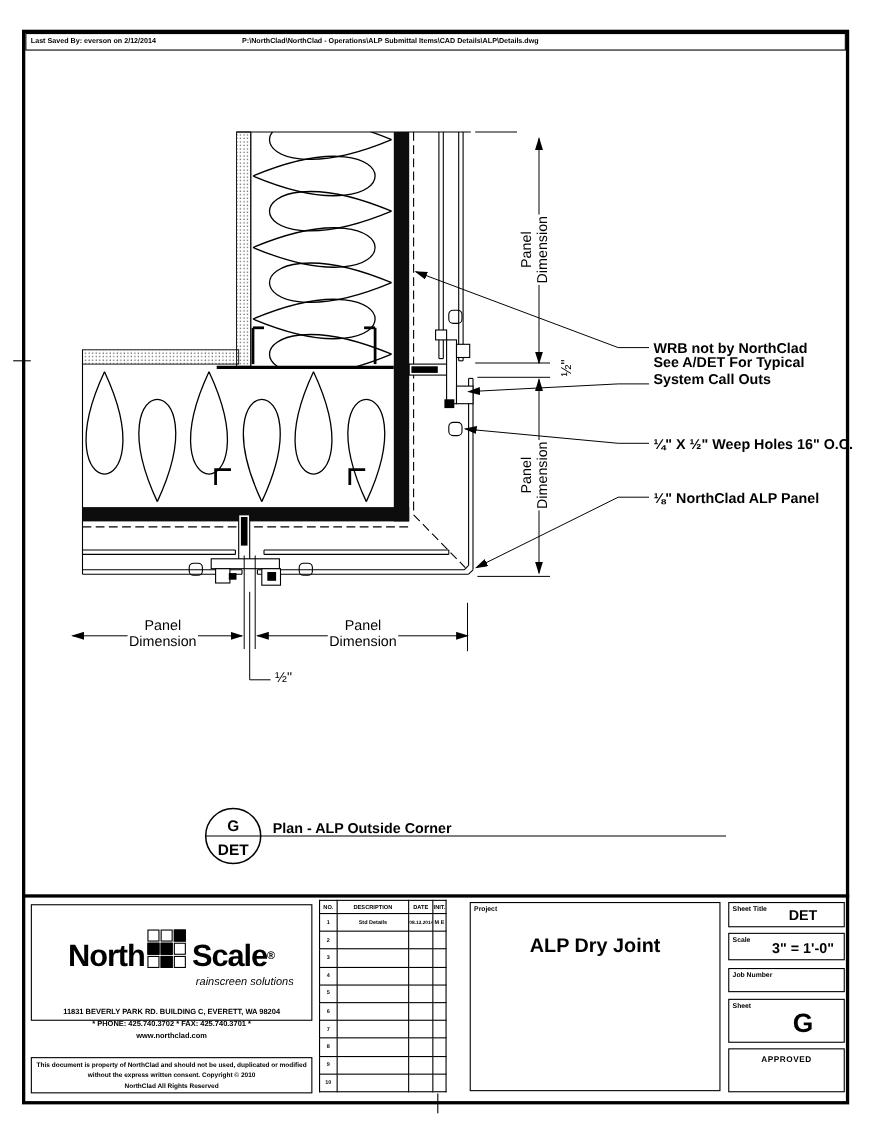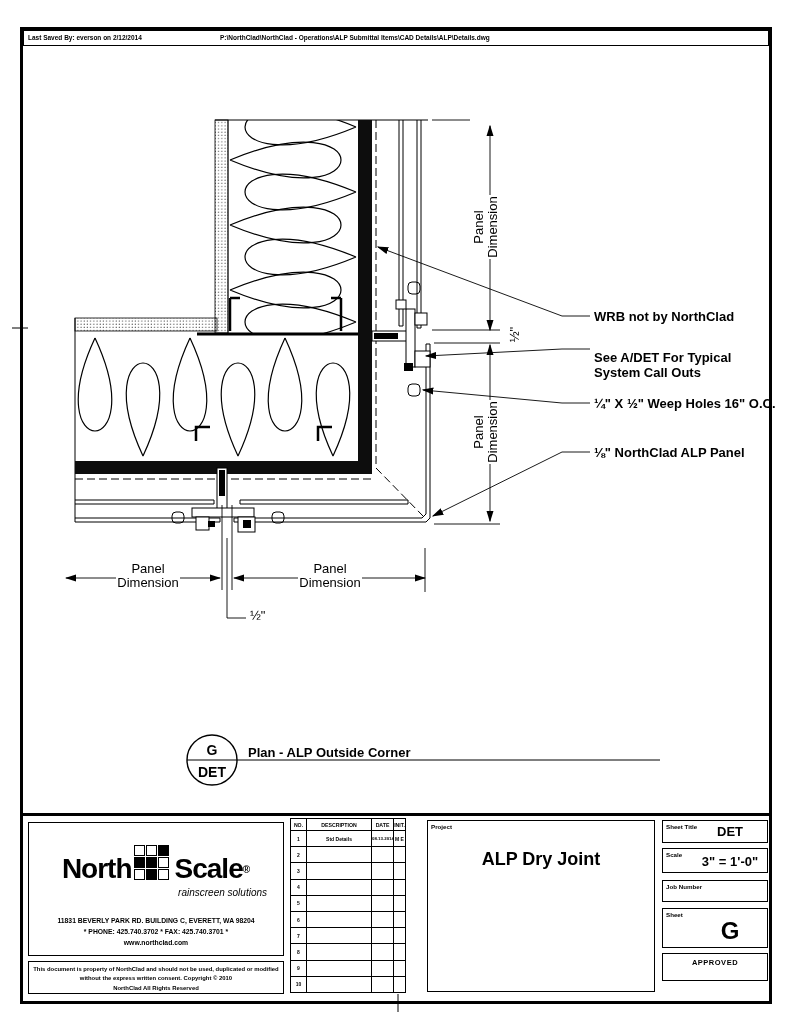--- a/index.html
+++ b/index.html
@@ -21,21 +21,21 @@
   .ann { font-size:13px; font-weight:700; white-space:nowrap; line-height:15px; }
   .dim-label { width:64px; font-size:13px; line-height:14px; text-align:center; background:#fff; }
   .dim-label span { display:block; }
   .vrot { transform:rotate(-90deg); }
   .half-label { font-size:13px; white-space:nowrap; }
   .detail-letter { width:44px; text-align:center; font-size:14px; font-weight:bold; }
   .detail-title { font-size:13px; font-weight:600; white-space:nowrap; }
 
   
   .box { border:1.5px solid #000; box-sizing:border-box; }
-  .logo-box { left:28px; top:822px; width:256px; height:134px; }
+  .logo-box { left:28px; top:822px; width:256px; height:106px; }
   .logo-row { position:absolute; left:0; top:22px; width:100%; display:flex; justify-content:center; align-items:flex-end; }
   .logo-text { font-size:28px; font-weight:bold; letter-spacing:-1px; line-height:28px; }
   .logo-grid { display:inline-block; width:39px; height:39px; margin:0 2px -1px 2px; font-size:0; }
   .logo-grid .sq { display:inline-block; width:11px; height:11px; border:1px solid #000; margin:0 1px 1px 0; box-sizing:border-box; vertical-align:top; }
   .logo-grid .f { background:#000; }
   .logo-reg { font-size:10px; font-weight:bold; vertical-align:top; position:relative; top:-8px; }
   .logo-tagline { position:absolute; right:16px; top:64px; font-size:10px; font-weight:500;font-style:italic; }
   .company-address { position:absolute; left:0; top:92px; width:100%; text-align:center; font-size:6.8px; font-weight:bold; line-height:1.65; }
   .copy-box { left:28px; top:961px; width:256px; height:33px; padding-top:3px; text-align:center; font-size:5.9px; font-weight:bold; line-height:1.6; }
 
@@ -44,21 +44,21 @@
   table.rev tr.hd td { height:11px; font-size:5.2px; }
 
   .proj-box { left:427px; top:820px; width:228px; height:172px; }
   .blk-label { position:absolute; left:3px; top:2px; font-size:6.2px; font-weight:bold; }
   .proj-value { position:absolute; left:0; top:28px; width:100%; text-align:center; font-size:18px; font-weight:bold; }
   .rc { left:662px; width:106px; }
   .sheet-title-box { top:820px; height:23px; }
   .scale-box { top:848px; height:25px; }
   .job-box { top:880px; height:22px; }
   .sheet-box { top:908px; height:40px; }
-  .approved-box { top:953px; height:28px; }
+  .approved-box { top:953px; height:40px; }
   .rc-value { position:absolute; left:30px; right:0; top:3px; text-align:center; font-size:13px; font-weight:bold; }
   .scale-value { top:5px; }
   .sheet-value { top:8px; font-size:24px; }
   .approved-label { position:absolute; left:0; top:4px; width:100%; text-align:center; font-size:7.5px; font-weight:bold; letter-spacing:0.5px; }
 </style>
 </head>
 <body>
 
 <div class="abs sheet-border"></div>
 <div class="abs info-bar">
@@ -217,21 +217,21 @@
 
     <circle cx="212" cy="760" r="25" stroke-width="1.4"></circle>
     <line x1="187" y1="760" x2="660" y2="760"></line>
 
     <line x1="12" y1="328" x2="28" y2="328"></line>
     <line x1="398" y1="994" x2="398" y2="1012"></line>
   </g>
 </svg>
 
 <div class="abs ann" style="left:594px;top:309px">WRB not by NorthClad</div>
-<div class="abs ann" style="left:594px;top:350px">
+<div class="abs ann" style="left:594px;top:322px">
   <span style="display:block">See A/DET For Typical</span>
   <span style="display:block">System Call Outs</span>
 </div>
 <div class="abs ann" style="left:594px;top:396px">¼" X ½" Weep Holes 16" O.C.</div>
 <div class="abs ann" style="left:594px;top:445px">⅛" NorthClad ALP Panel</div>
 
 <div class="abs dim-label vrot" style="left:454px;top:213px">
   <span>Panel</span>
     <span>Dimension</span>
 </div>

